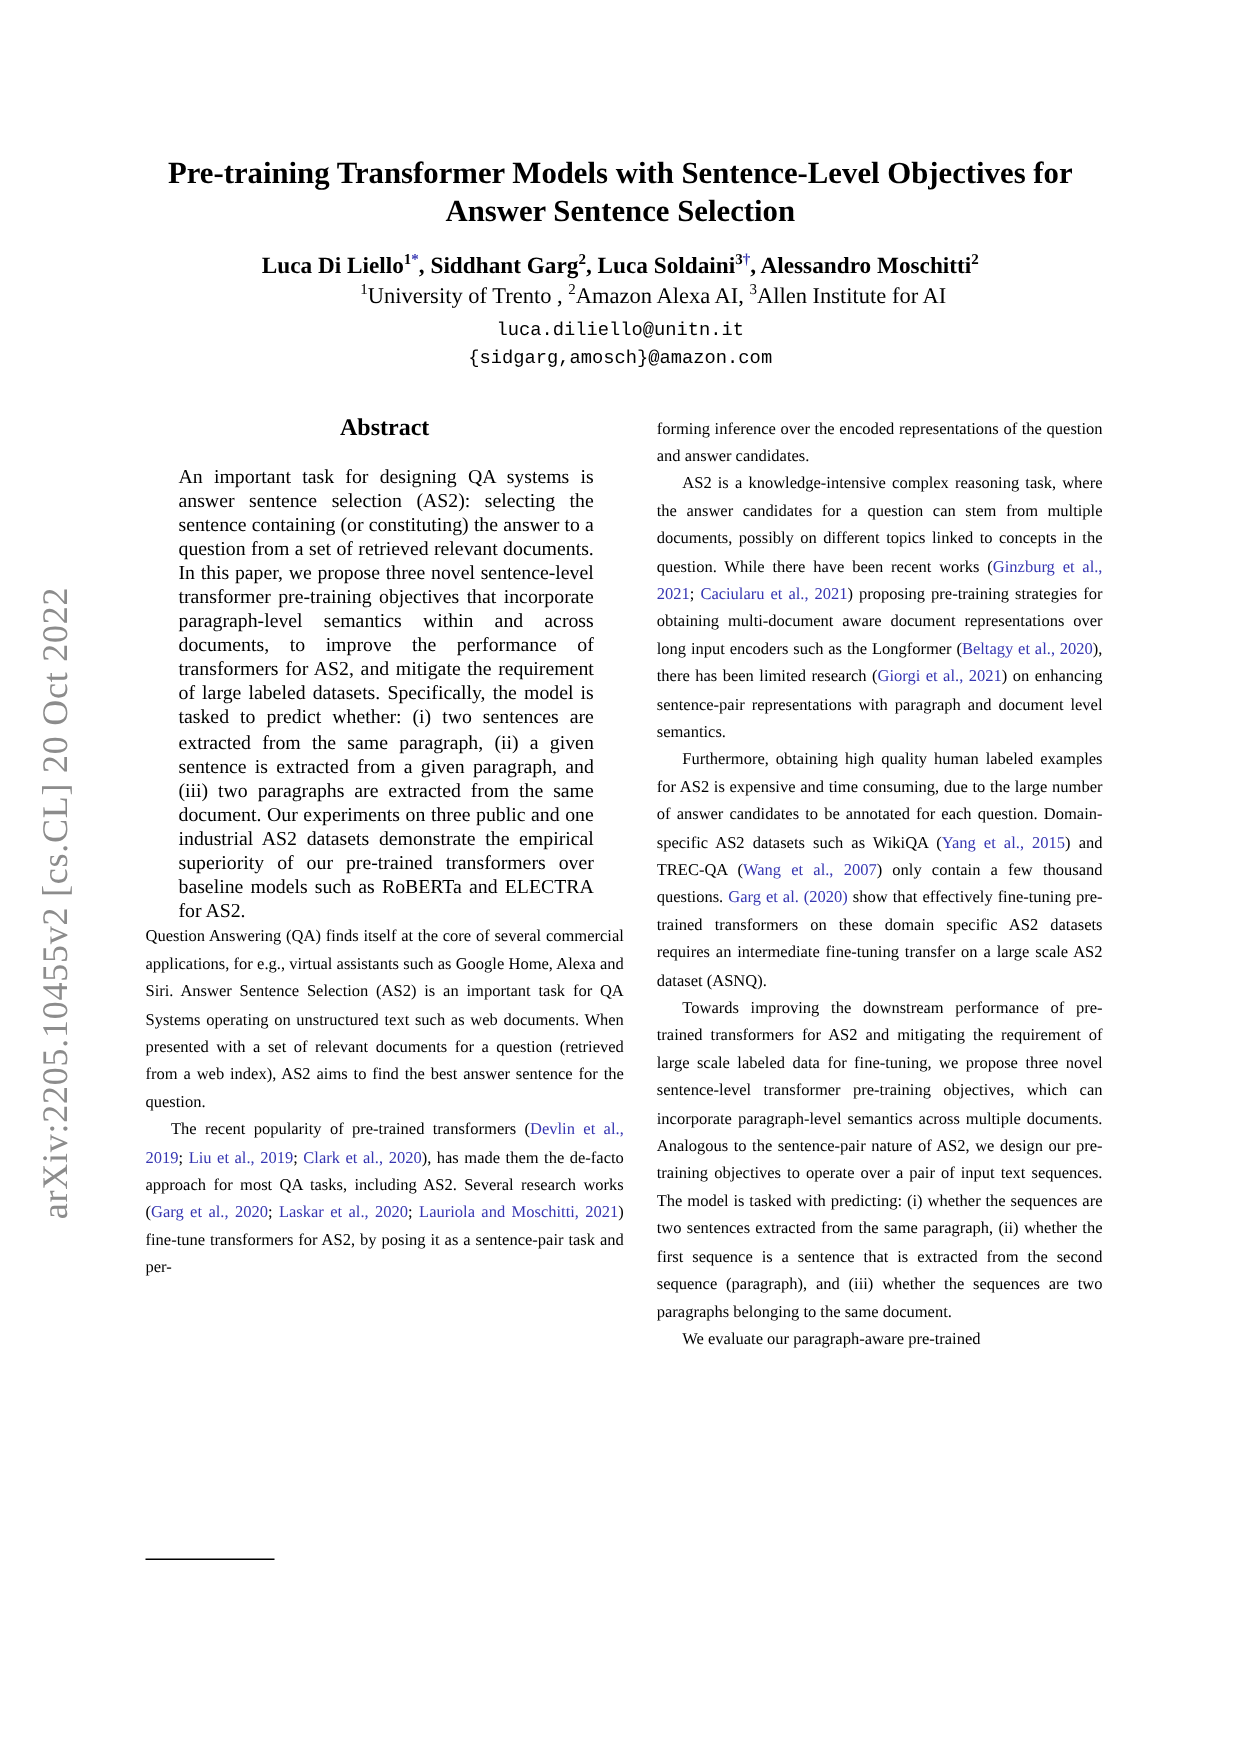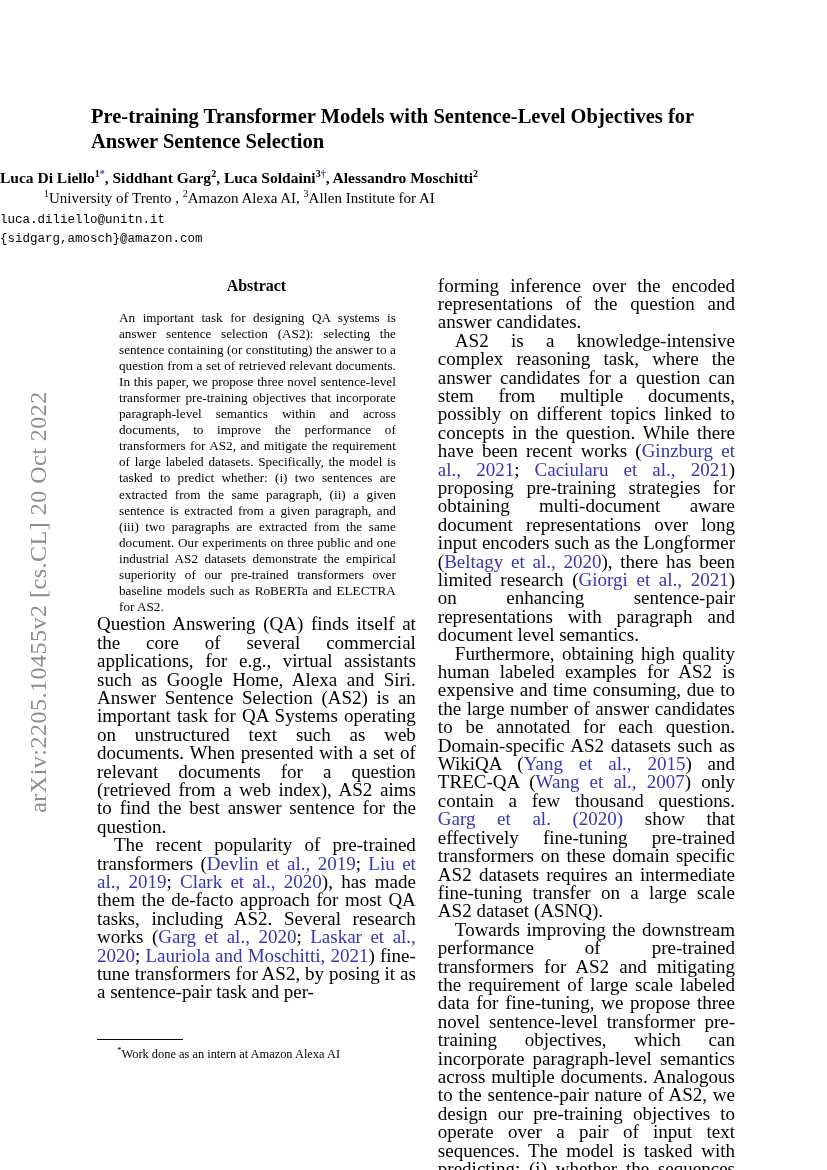--- a/index.html
+++ b/index.html
@@ -15,21 +15,21 @@
   .arxiv-banner {
     position: absolute;
     left: 38px;
     top: 602px;
     transform: translate(-50%, -50%) rotate(-90deg);
     white-space: nowrap;
     font-size: 24px;
     letter-spacing: 0.5px;
     color: #8c8c8c;
   }
-  .header { padding-top: 104px; text-align: left; }
+  .header { padding-top: 104px; text-align: center; }
   .title {
     font-size: 20.5px;
     font-weight: bold;
     line-height: 1.22;
     max-width: 645px;
     margin: 0 auto;
   }
   .authors { margin-top: 15px; font-size: 15.5px; font-weight: bold; }
   .affils  { margin-top: 3px;  font-size: 15px; padding-left: 44px; }
   .authors sup, .affils sup { font-size: 10px; line-height: 0; }
@@ -59,21 +59,21 @@
     padding: 0 20px 0 22px;
   }
   .section-h {
     font-size: 16px;
     font-weight: bold;
     margin: 24px 0 12px 0;
   }
   .section-h .secnum { margin-right: 15px; }
   .para {
     margin: 0;
-    font-size: 19px;
+    font-size: 11px;
     line-height: 18.4px;
     text-align: justify;
   }
   .para.indented { text-indent: 17px; }
   .cite { color: var(--cite, #3636b2); }
   sup.cite { color: var(--cite, #3636b2); }
   .footnotes {
     position: absolute;
     left: 97px;
     top: 1039px;
@@ -122,16 +122,15 @@
       <p class="para indented"><span>AS2 is a knowledge-intensive complex reasoning task, where the answer candidates for a question can stem from multiple documents, possibly on different topics linked to concepts in the question. While there have been recent works (</span><span class="cite">Ginzburg et al., 2021</span><span>; </span><span class="cite">Caciularu et al., 2021</span><span>) proposing pre-training strategies for obtaining multi-document aware document representations over long input encoders such as the Longformer (</span><span class="cite">Beltagy et al., 2020</span><span>), there has been limited research (</span><span class="cite">Giorgi et al., 2021</span><span>) on enhancing sentence-pair representations with paragraph and document level semantics.</span></p>
       <p class="para indented"><span>Furthermore, obtaining high quality human labeled examples for AS2 is expensive and time consuming, due to the large number of answer candidates to be annotated for each question. Domain-specific AS2 datasets such as WikiQA (</span><span class="cite">Yang et al., 2015</span><span>) and TREC-QA (</span><span class="cite">Wang et al., 2007</span><span>) only contain a few thousand questions. </span><span class="cite">Garg et al. (2020)</span><span> show that effectively fine-tuning pre-trained transformers on these domain specific AS2 datasets requires an intermediate fine-tuning transfer on a large scale AS2 dataset (ASNQ).</span></p>
       <p class="para indented"><span>Towards improving the downstream performance of pre-trained transformers for AS2 and mitigating the requirement of large scale labeled data for fine-tuning, we propose three novel sentence-level transformer pre-training objectives, which can incorporate paragraph-level semantics across multiple documents. Analogous to the sentence-pair nature of AS2, we design our pre-training objectives to operate over a pair of input text sequences. The model is tasked with predicting: (i) whether the sequences are two sentences extracted from the same paragraph, (ii) whether the first sequence is a sentence that is extracted from the second sequence (paragraph), and (iii) whether the sequences are two paragraphs belonging to the same document.</span></p>
       <p class="para indented"><span>We evaluate our paragraph-aware pre-trained</span></p>
     </div>
 
   </div>
 
   <div class="footnotes">
     <div class="fn-rule"></div>
-    <div class="fn"><sup>*</sup><span>Work done as an intern at Amazon Alexa AI</span></div>
   </div>
 
 </div>
 
 </body></html>

